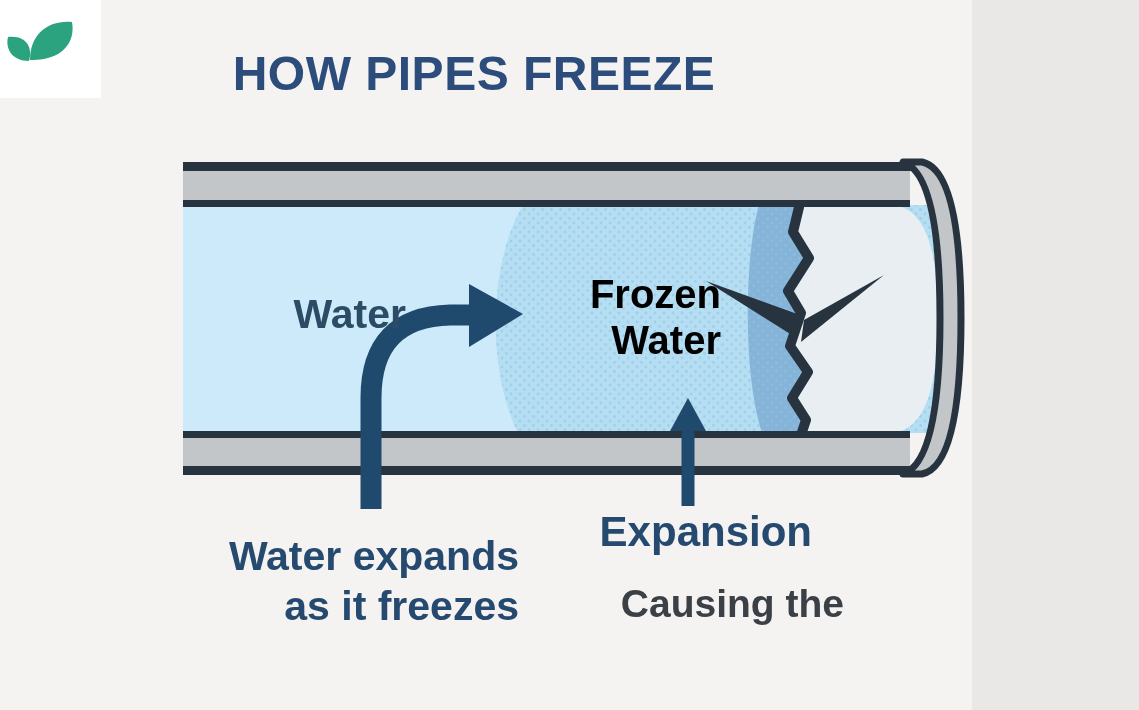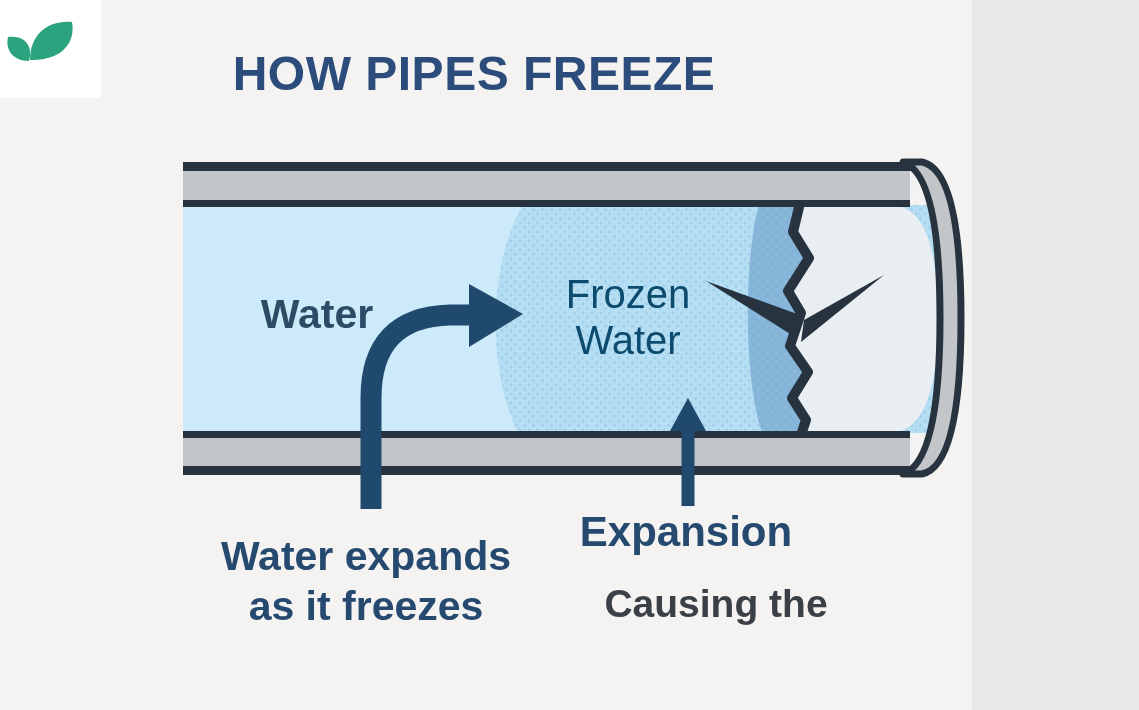--- a/index.html
+++ b/index.html
@@ -12,39 +12,39 @@
     position:absolute;left:0;top:0;width:101px;height:98px;background:#ffffff;
   }
   .logo-box svg{position:absolute;left:4px;top:8px;}
   .page-title{
     position:absolute;top:14px;left:0;width:100%;text-align:center;
     transform:translateX(-12px);
     font-size:48px;font-weight:800;letter-spacing:0.5px;color:#2c4d7c;
     white-space:nowrap;
   }
   .diagram-svg{position:absolute;left:0;top:0;}
-  .lbl{position:absolute;margin:0;text-align:center;}
+  .lbl{position:absolute;margin:0;text-align:right;}
   .water-label{
     left:228px;top:291px;width:178px;
     font-size:41px;font-weight:600;color:#2c4c66;
   }
   .frozen-label{
     left:535px;top:271px;width:186px;line-height:1.16;
-    font-size:40px;font-weight:400;color:#0c4a6e;
+    font-size:40px;font-weight:700;color:#000000;
   }
   .expands-label{
     left:213px;top:531px;width:306px;line-height:1.22;
     font-size:41px;font-weight:700;color:#25496f;
   }
   .expansion-label{
     left:560px;top:508px;width:252px;
     font-size:42px;font-weight:700;color:#25496f;
   }
   .causing-label{
-    left:563px;top:581px;width:306px;line-height:1.2;
+    left:538px;top:581px;width:306px;line-height:1.2;
     font-size:39px;font-weight:700;color:#3b4046;
   }
 </style>
 </head>
 <body>
 
 <div class="canvas">
 
   <div class="logo-box">
     <svg width="92" height="84" viewBox="0 0 92 84">

